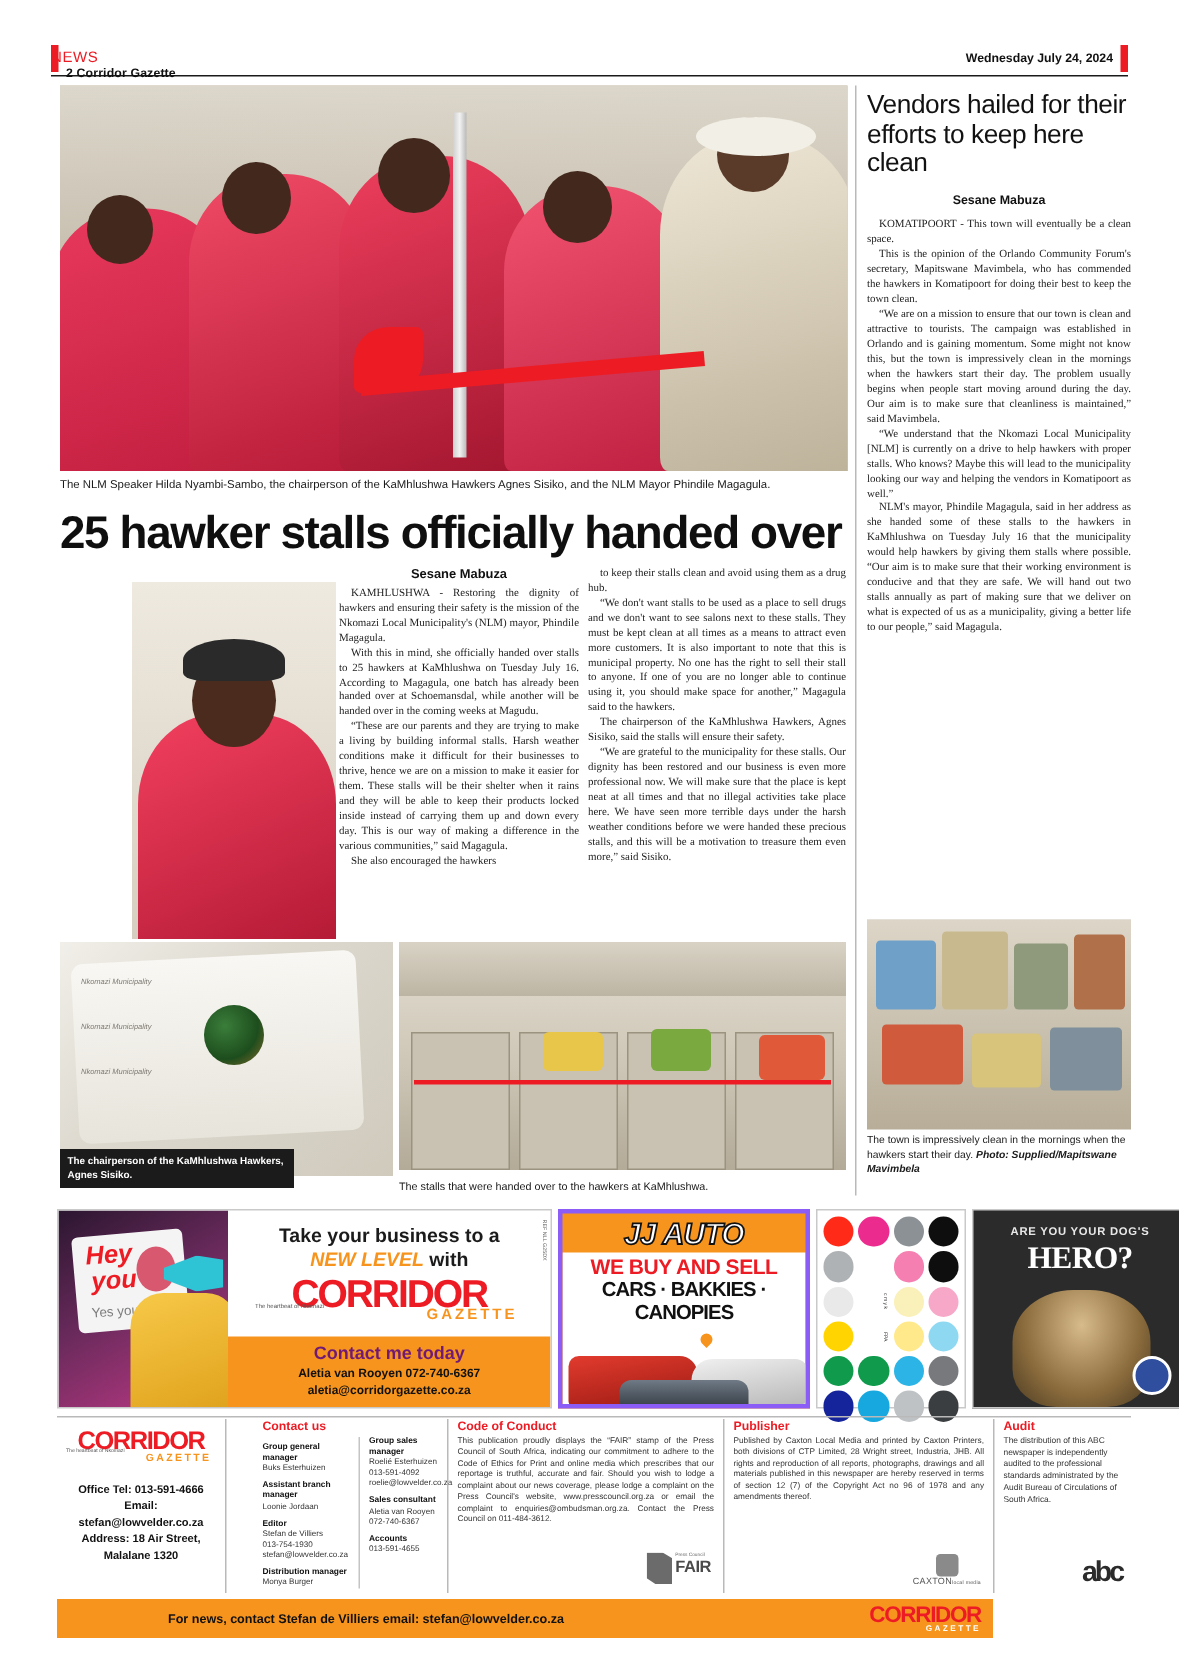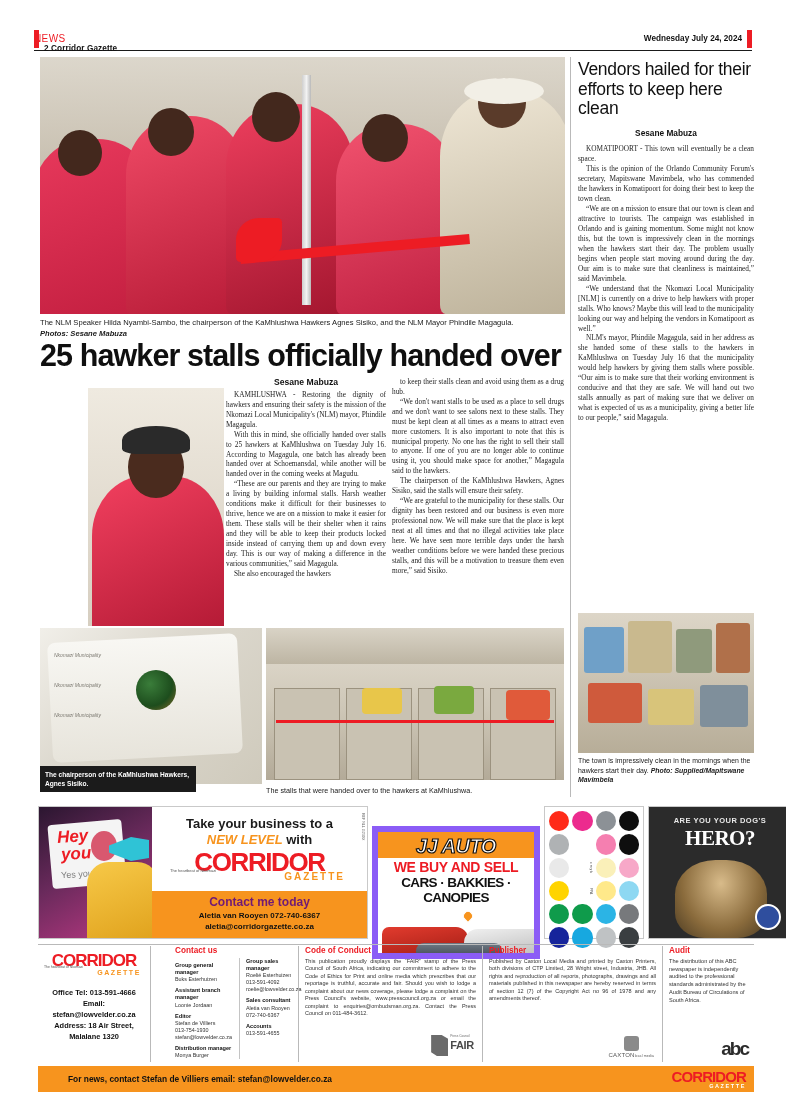--- a/index.html
+++ b/index.html
@@ -180,21 +180,21 @@
              text-align:right; padding-right:22px; margin-top:-2px;}
   .adc-tag { font-size:4px; color:#555; text-align:left; padding-left:18px; margin-top:-7px;}
   .adc-bottom { position:absolute; left:0; right:0; bottom:0; height:47px;
     background:#F7941E; text-align:center; padding-top:4px; }
   .adc-cta { font-size:12px; font-weight:bold; color:#701a75; }
   .adc-contact { font-size:8px; font-weight:bold; color:#111; line-height:1.35; margin-top:2px;}
   .adc-side { position:absolute; right:2px; top:6px; font-size:3.6px; color:#666;
               writing-mode:vertical-rl; }
 
   .ad-jj { position:absolute; left:334px; top:0; width:168px; height:133px;
-    background:#F7941E; border:6px solid #8b5cf6; overflow:hidden;margin-top:20px; }
+    background:#F7941E; border:3px solid #8b5cf6; overflow:hidden; }
   .jj-title { text-align:center; font-size:20px; font-weight:bold; color:#fff;
     -webkit-text-stroke:1.2px #111; font-style:italic; letter-spacing:-.5px; margin-top:3px; }
   .jj-band { background:#fff; text-align:center; padding:1px 0 2px; }
   .jj-l1 { font-size:14px; font-weight:bold; color:#ED1C24; letter-spacing:-.3px;}
   .jj-l2 { font-size:13.5px; font-weight:bold; color:#111; letter-spacing:-.6px;}
   .jj-cars { position:relative; height:58px; background:#fff; overflow:hidden; }
   .jj-car-red { position:absolute; left:4px; bottom:4px; width:86px; height:34px;
     background:linear-gradient(170deg,#e23b2e,#9b1a12); border-radius:7px 12px 4px 4px; }
   .jj-car-wht { position:absolute; left:86px; bottom:6px; width:78px; height:30px;
     background:linear-gradient(170deg,#f0f0f0,#b9b9b9); border-radius:14px 9px 4px 4px; }
@@ -252,22 +252,22 @@
   .caxton { position:absolute; right:8px; bottom:4px; text-align:center;}
   .caxton-mark { width:15px; height:15px; border-radius:3px; background:#8a8a8a; margin:0 auto 1px;}
   .caxton-t { font-size:6px; color:#555; letter-spacing:.2px;}
   .caxton-t span { font-size:3.4px; }
   .f-audit { width:92px; }
   .f-audit .body { font-size:5.6px; color:#333; line-height:1.38; }
   .abc { position:absolute; right:6px; bottom:2px; font-size:19px; font-weight:bold;
     color:#2b2b2b; font-family:"Liberation Sans", sans-serif; letter-spacing:-2px;}
 
   
-  .bottom-banner { position:absolute; left:38px; top:1066px; width:716px; height:26px;
-    background:#F7941E; display:flex; align-items:center; }
+  .bottom-banner { position:absolute; left:38px; top:1066px; width:624px; height:26px;
+    background:#F7941E; display:flex; align-items:center;padding-left:44px; }
   .bb-text { font-size:8.4px; font-weight:bold; color:#111; padding-left:30px; }
   .bb-right { margin-left:auto; padding-right:8px; text-align:right; }
   .bb-logo { font-size:15px; font-weight:bold; color:#ED1C24; letter-spacing:-.9px; line-height:1;}
   .bb-gaz { font-size:5.5px; font-weight:bold; color:#fff; letter-spacing:1.6px; margin-top:-1px;}
 </style>
 </head>
 <body>
 
 <div class="page">
 
@@ -293,21 +293,20 @@
       <div class="tp-head h4"></div>
     <div class="tp-pole"></div>
     <div class="tp-person p5"></div>
       <div class="tp-head h5"></div>
       <div class="tp-hat"></div>
     <div class="tp-ribbon"></div>
       <div class="tp-bow"></div>
   </div>
   <div class="top-caption">
     <span>The NLM Speaker Hilda Nyambi-Sambo, the chairperson of the KaMhlushwa Hawkers Agnes Sisiko, and the NLM Mayor Phindile Magagula.</span>
-    <span class="credit">Photos: Sesane Mabuza</span>
   </div>
 
   <div class="headline">25 hawker stalls officially handed over</div>
 
   <div class="left-photo">
     <div class="lp-bg"></div>
       <div class="lp-body"></div>
     <div class="lp-head"></div>
       <div class="lp-scarf"></div>
   </div>

